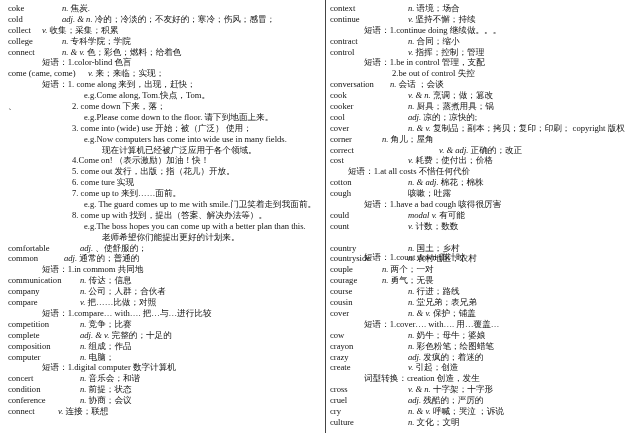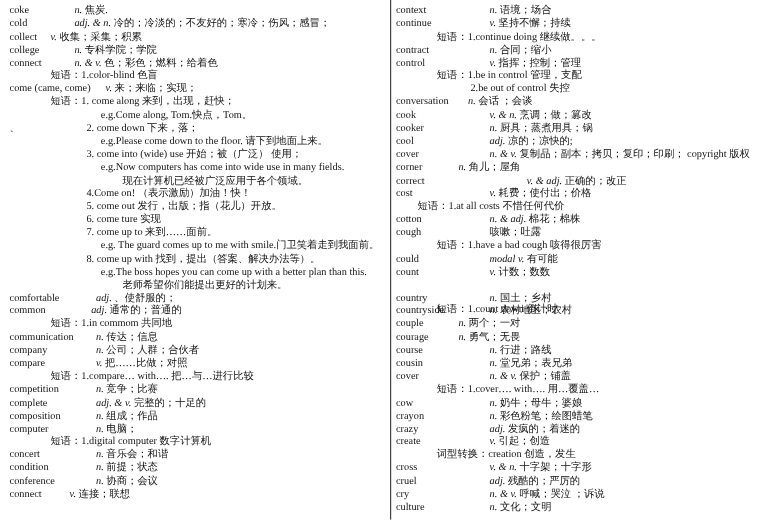--- a/index.html
+++ b/index.html
@@ -96,21 +96,21 @@
     </div>
     <div class="line">
       <span class="indent" style="left: 94px;">老师希望你们能提出更好的计划来。</span>
     </div>
     <div class="line">
       <span class="word">comfortable</span>
       <span class="def" style="left: 72px;"><span class="pos">adj.</span> <span>、使舒服的；</span></span>
     </div>
     <div class="line">
       <span class="word">common</span>
-      <span class="def" style="left: 68px;"><span class="pos">adj.</span> <span>通常的；普通的</span></span>
+      <span class="def" style="left: 56px;"><span class="pos">adj.</span> <span>通常的；普通的</span></span>
     </div>
     <div class="line">
       <span class="indent" style="left: 34px;">短语：1.in commom  共同地</span>
     </div>
     <div class="line">
       <span class="word">communication</span>
       <span class="def" style="left: 72px;"><span class="pos">n.</span> <span>传达；信息</span></span>
     </div>
     <div class="line">
       <span class="word">company</span>

